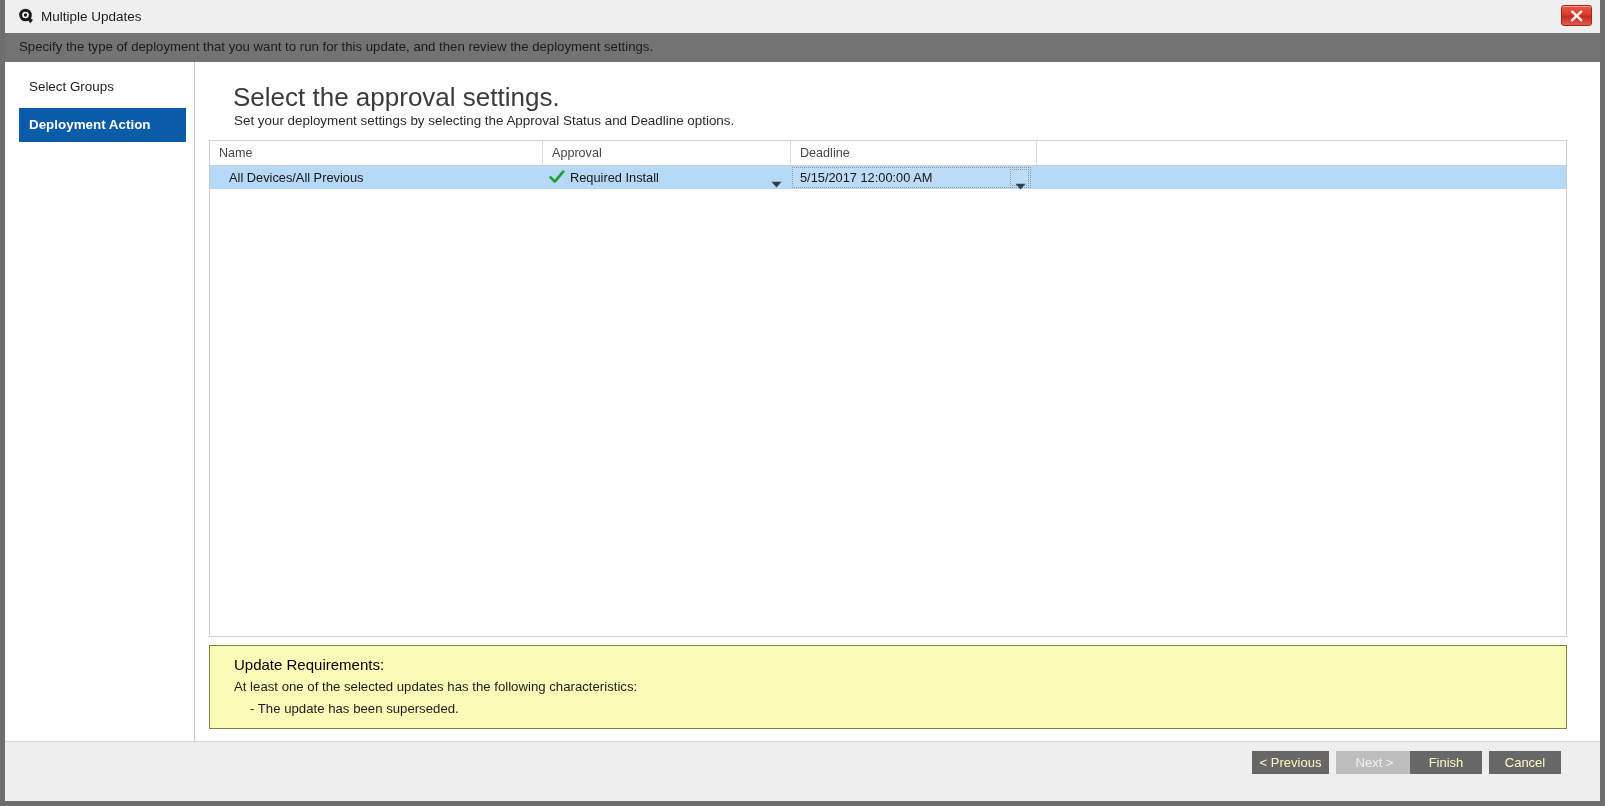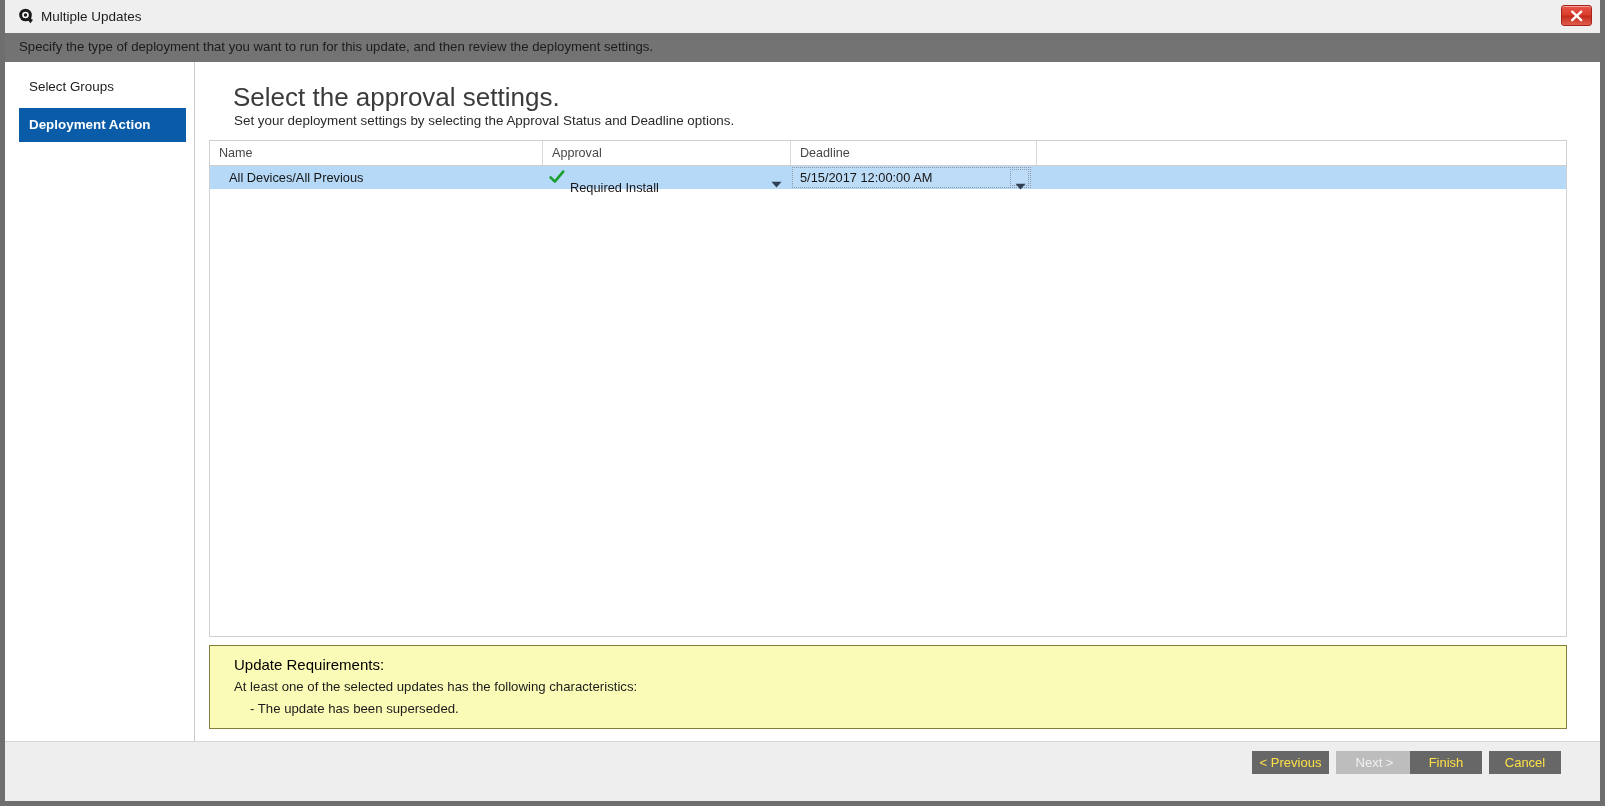--- a/index.html
+++ b/index.html
@@ -210,21 +210,21 @@
     height: 23px;
   }
   #approval-check {
     position: absolute;
     left: 7px;
     top: 4px;
   }
   #approval-label {
     position: absolute;
     left: 28px;
-    top: 10px;
+    top: 0;
     height: 23px;
     line-height: 23px;
     font-size: 12.8px;
     color: #161616;
     white-space: nowrap;
   }
   #approval-arrow {
     position: absolute;
     right: 8px;
     top: 8px;
@@ -307,21 +307,21 @@
     background: #eeeeee;
     border-top: 1px solid #d6d6d6;
   }
   .wizard-button {
     position: absolute;
     top: 9px;
     height: 23px;
     line-height: 23px;
     text-align: center;
     font-size: 13px;
-    color: #fde047;
+    color: #fef9c3;
     background: #676767;
     border: 0;
     cursor: pointer;
     white-space: nowrap;
     font-family: "Liberation Sans", sans-serif;
     padding: 0;
   }
   .wizard-button.disabled {
     background: #bdbdbd;
     color: #f0f0f0;

